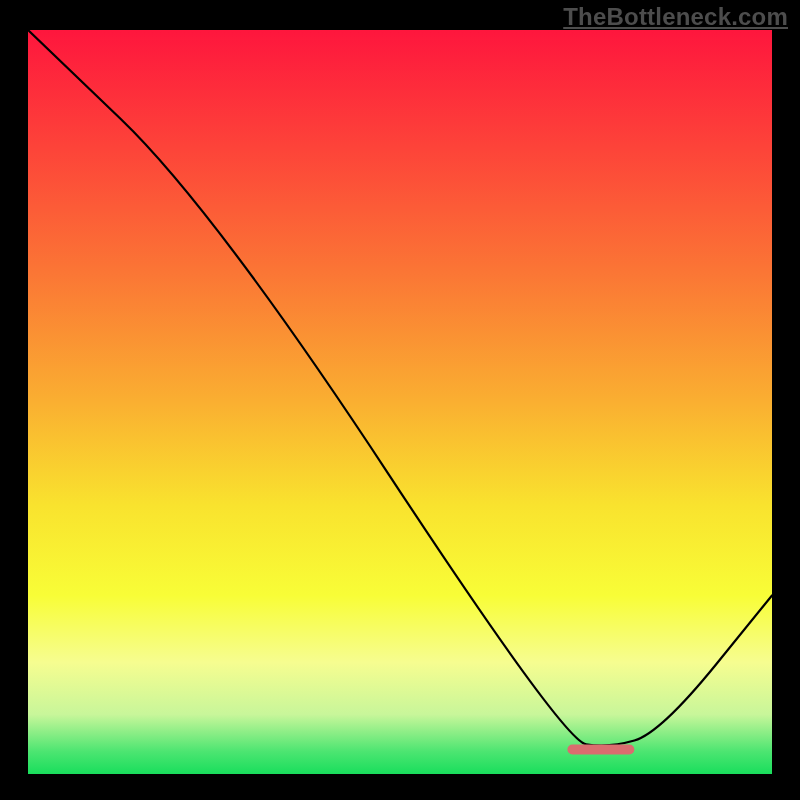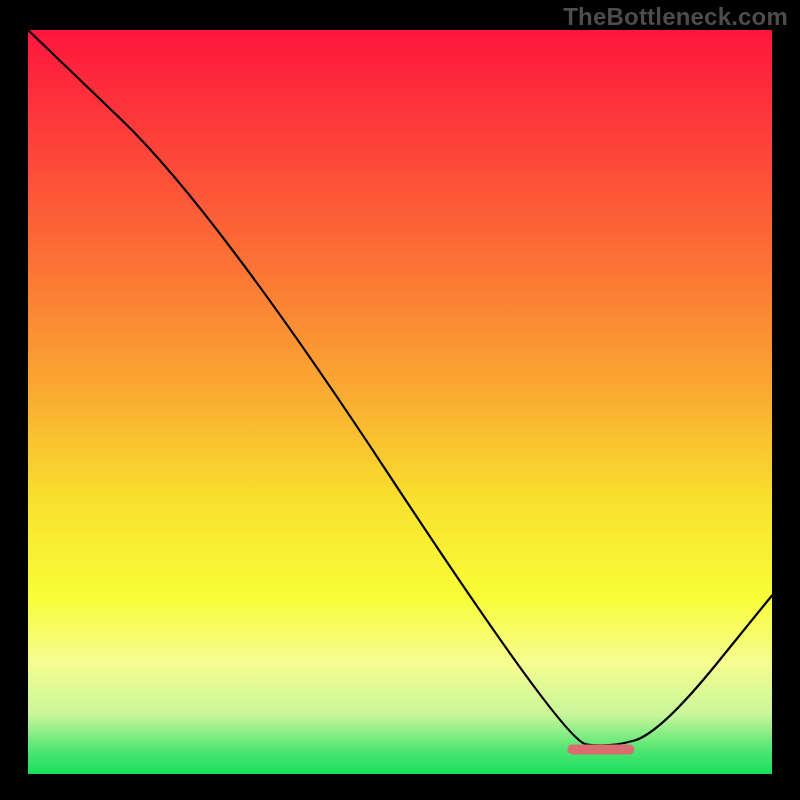--- a/index.html
+++ b/index.html
@@ -13,20 +13,21 @@
   }
   .watermark {
     position: absolute;
     top: 3px;
     right: 12px;
     color: #4d4d4d;
     font-size: 24px;
     font-weight: 600;
     letter-spacing: 0.2px;
     z-index: 10;
+    text-decoration: underline;
   }
   .plot-frame {
     position: absolute;
     left: 28px;
     top: 30px;
     width: 744px;
     height: 744px;
     background: #000;
   }
   svg.plot {

